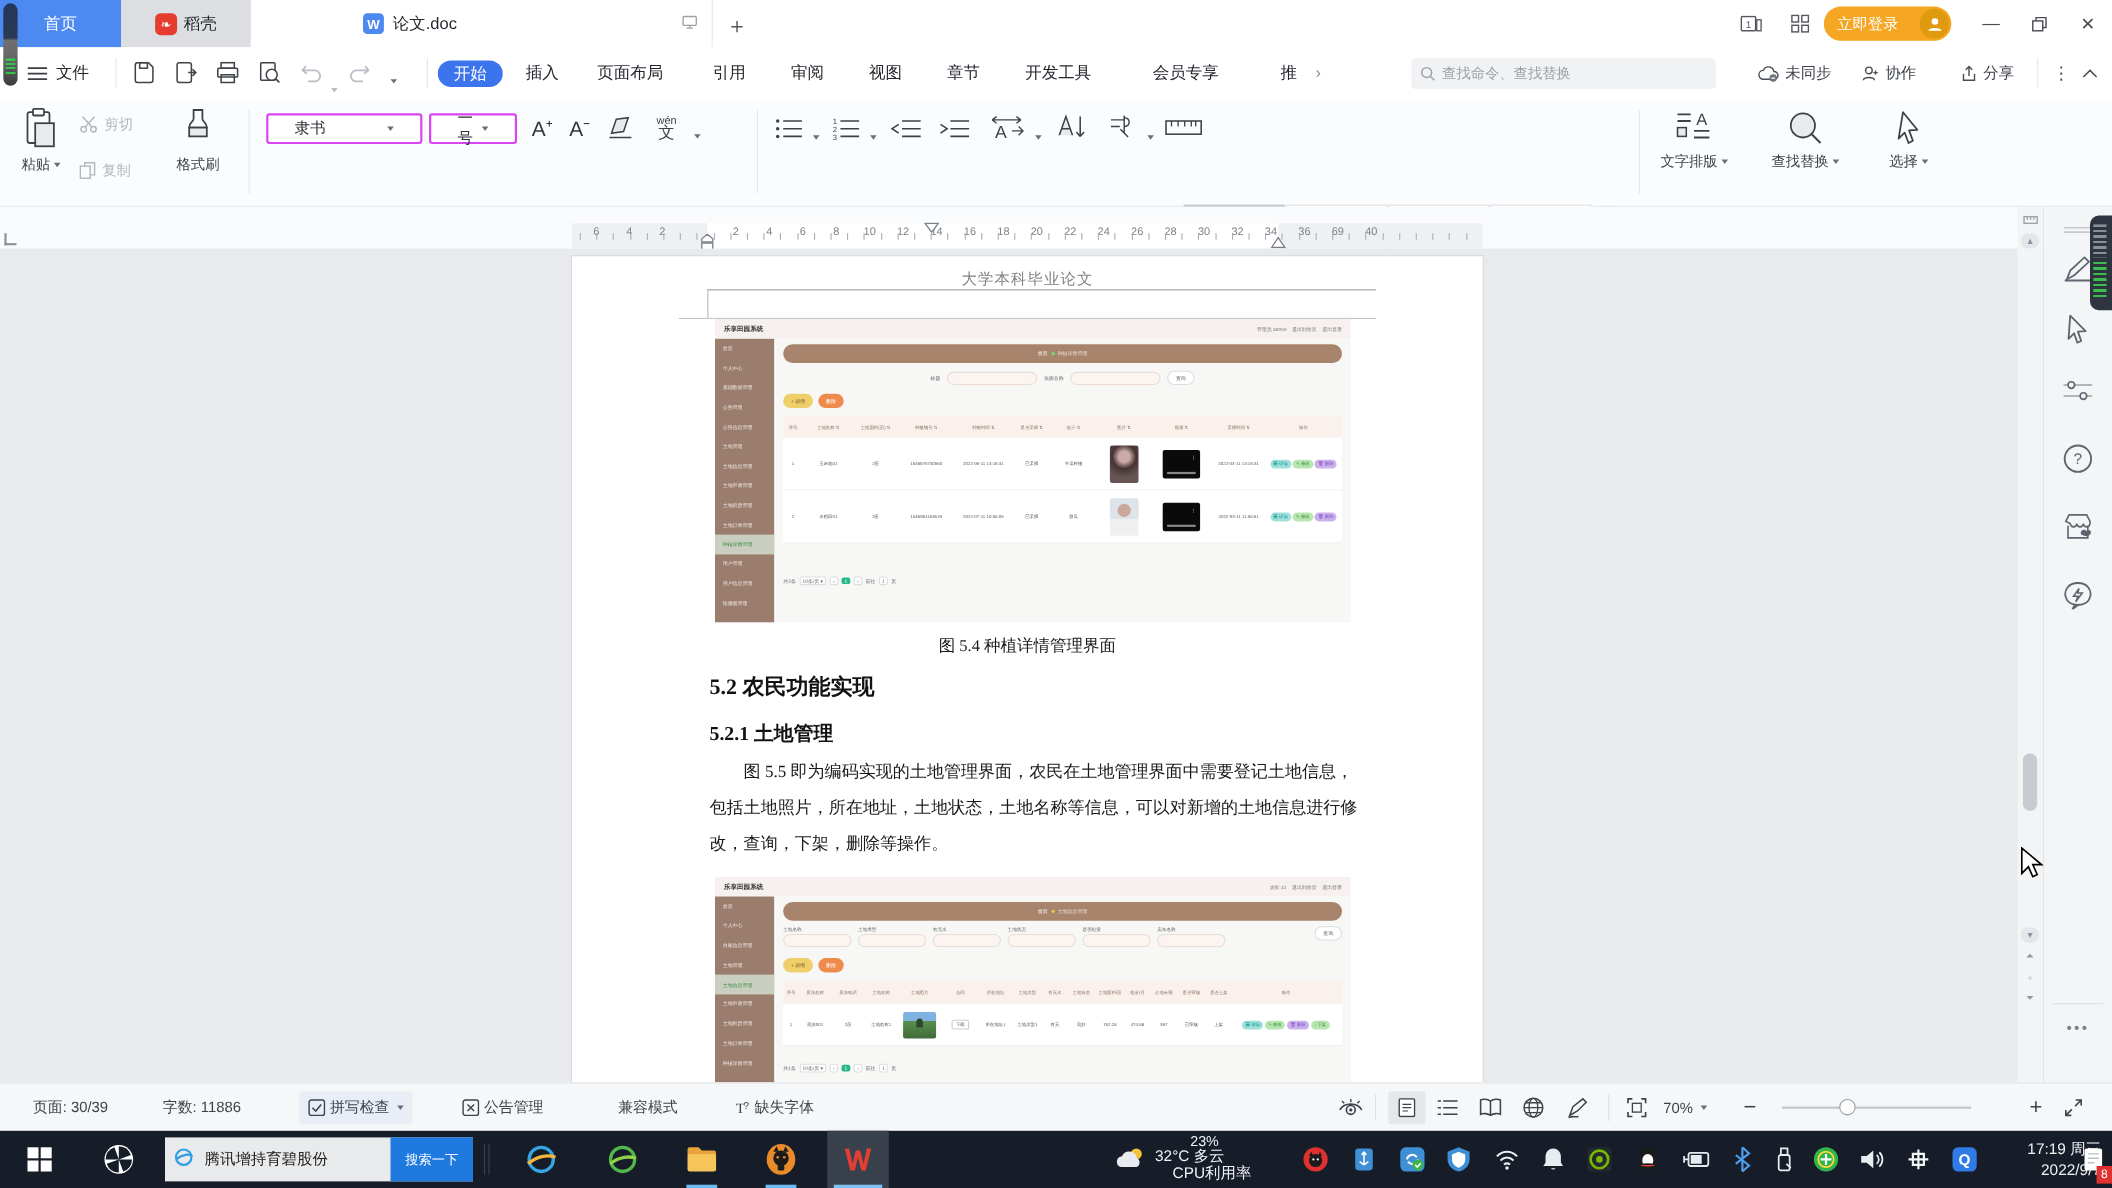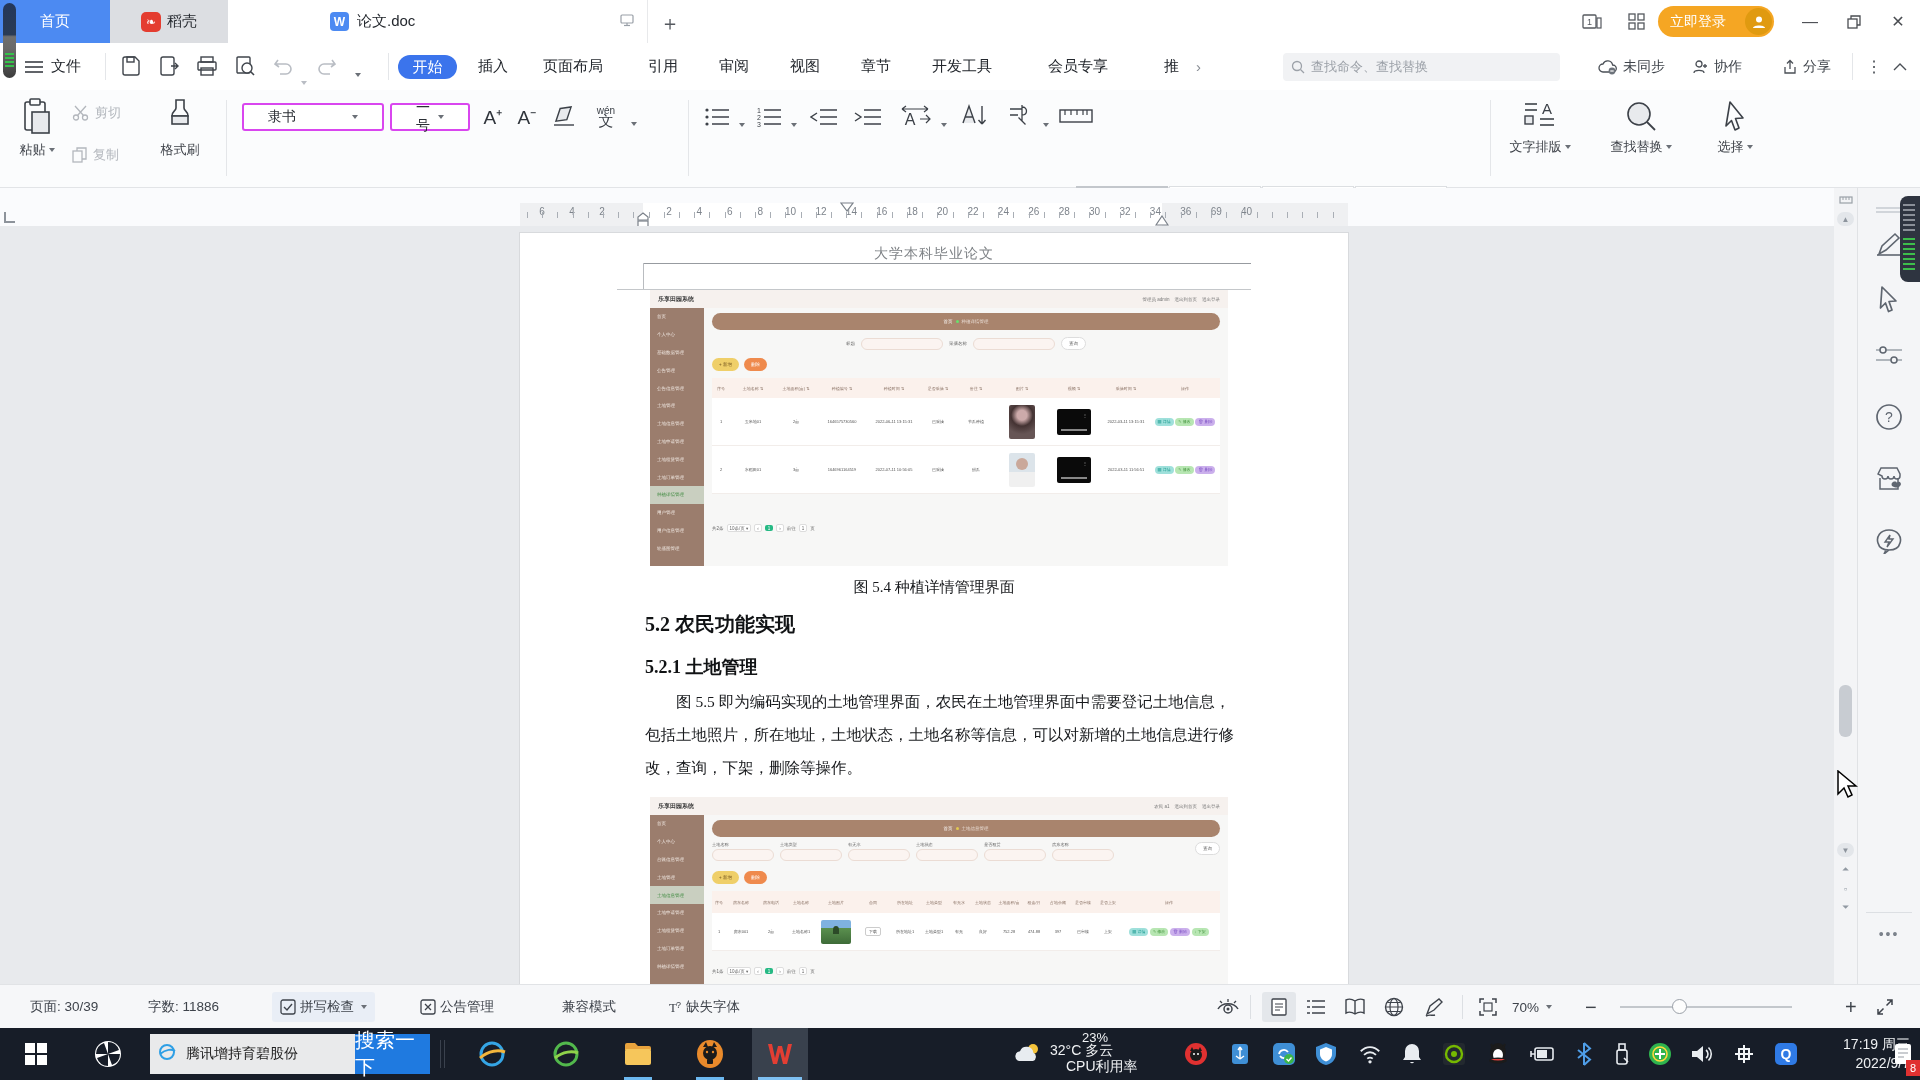--- a/index.html
+++ b/index.html
@@ -1083,21 +1083,21 @@
   </div>
   <div class="abs" style="left:150px;top:6px;width:280px;height:40px;background:#e9eaeb;display:flex;align-items:center">
     <span style="margin-left:8px">
       <svg width="18" height="18" viewBox="0 0 18 18">
           <circle cx="9" cy="9" r="7" fill="none" stroke="#2e9fe5" stroke-width="2"></circle>
           <path d="M2 11 C8 6 14 6 17 8" stroke="#2e9fe5" stroke-width="2" fill="none"></path>
         </svg>
     </span>
     <span style="margin-left:10px;font-size:14px;color:#222">腾讯增持育碧股份</span>
   </div>
-  <div class="abs" style="left:355px;top:6px;width:75px;height:40px;background:#1f7ae0;color:#fff;font-size:20px;display:flex;align-items:center;justify-content:center">
+  <div class="abs" style="left:355px;top:6px;width:75px;height:40px;background:#1f7ae0;color:#fff;font-size:12px;display:flex;align-items:center;justify-content:center">
       <span>搜索一下</span>
     </div>
   <div class="abs" style="left:440px;top:12px;width:1px;height:28px;background:#3a414d"></div>
   <div class="abs" style="left:444px;top:12px;width:1px;height:28px;background:#3a414d"></div>
 
   <div class="tk" style="left:470px;width:44px">
     <svg width="30" height="30" viewBox="0 0 30 30">
         <circle cx="15" cy="15" r="11" fill="none" stroke="#35a5e5" stroke-width="3"></circle>
         <path d="M3 19 C12 11 22 11 28 13" stroke="#f3b63c" stroke-width="3" fill="none"></path>
       </svg>

